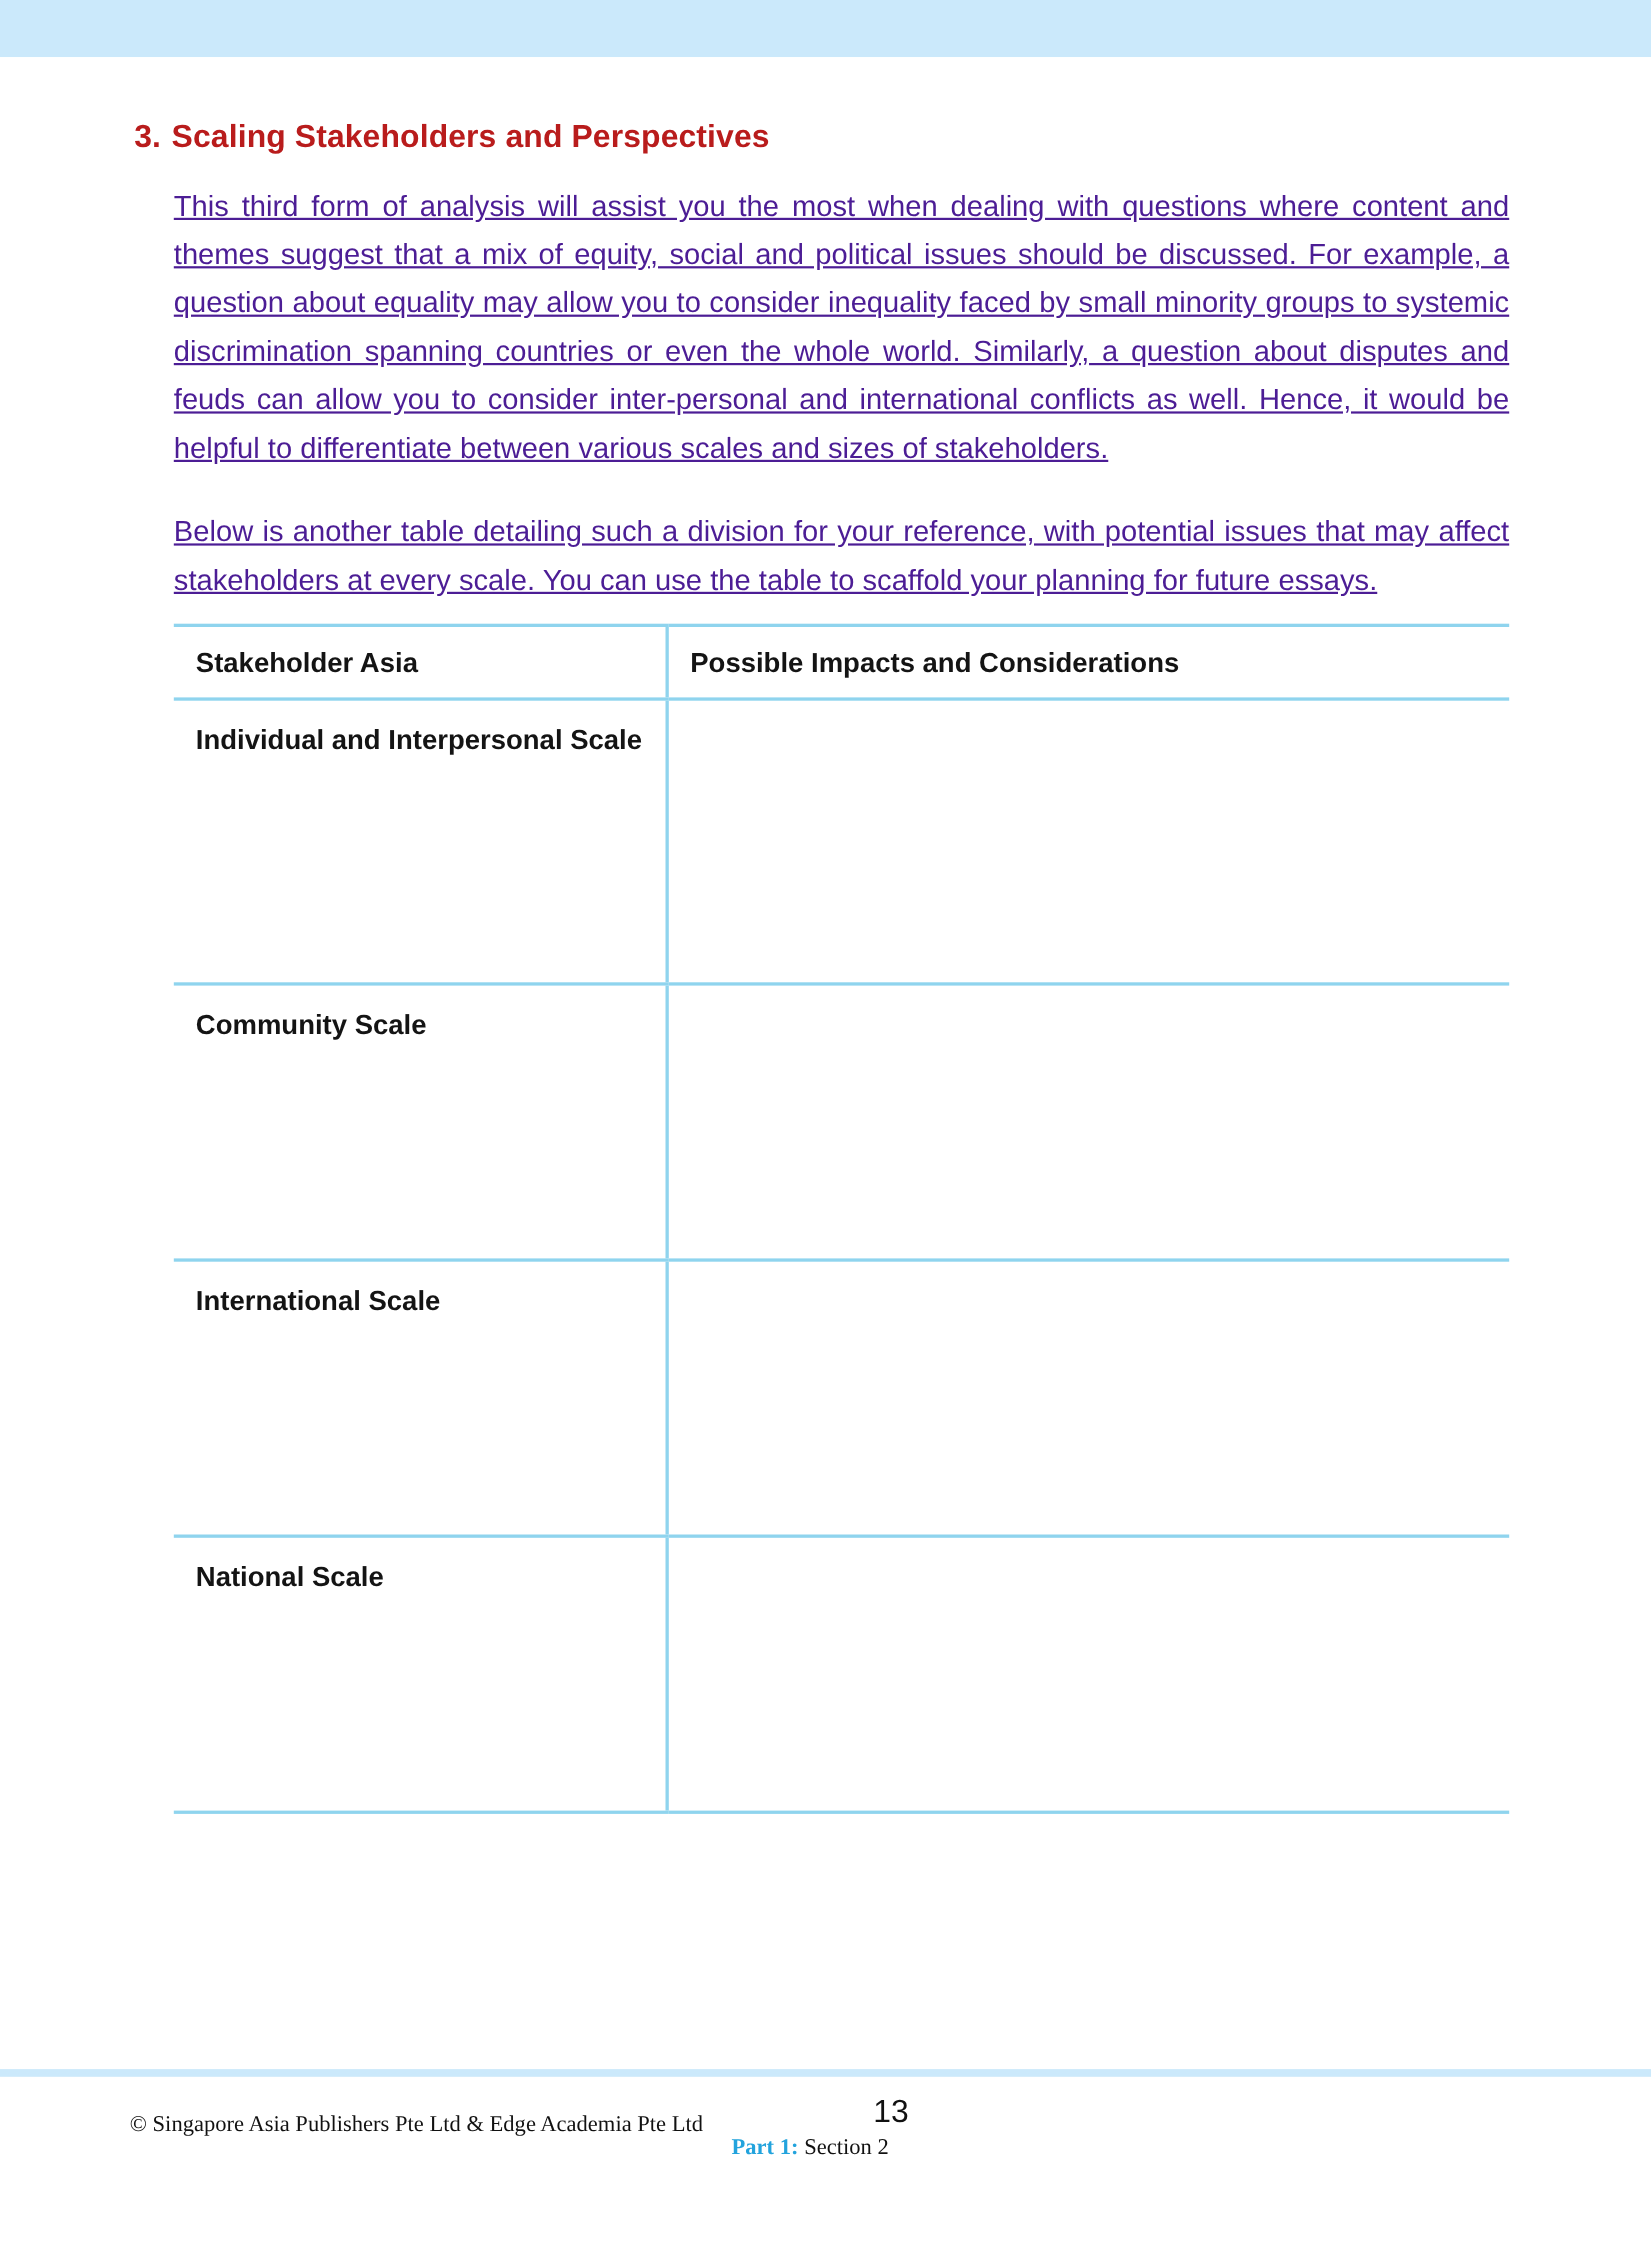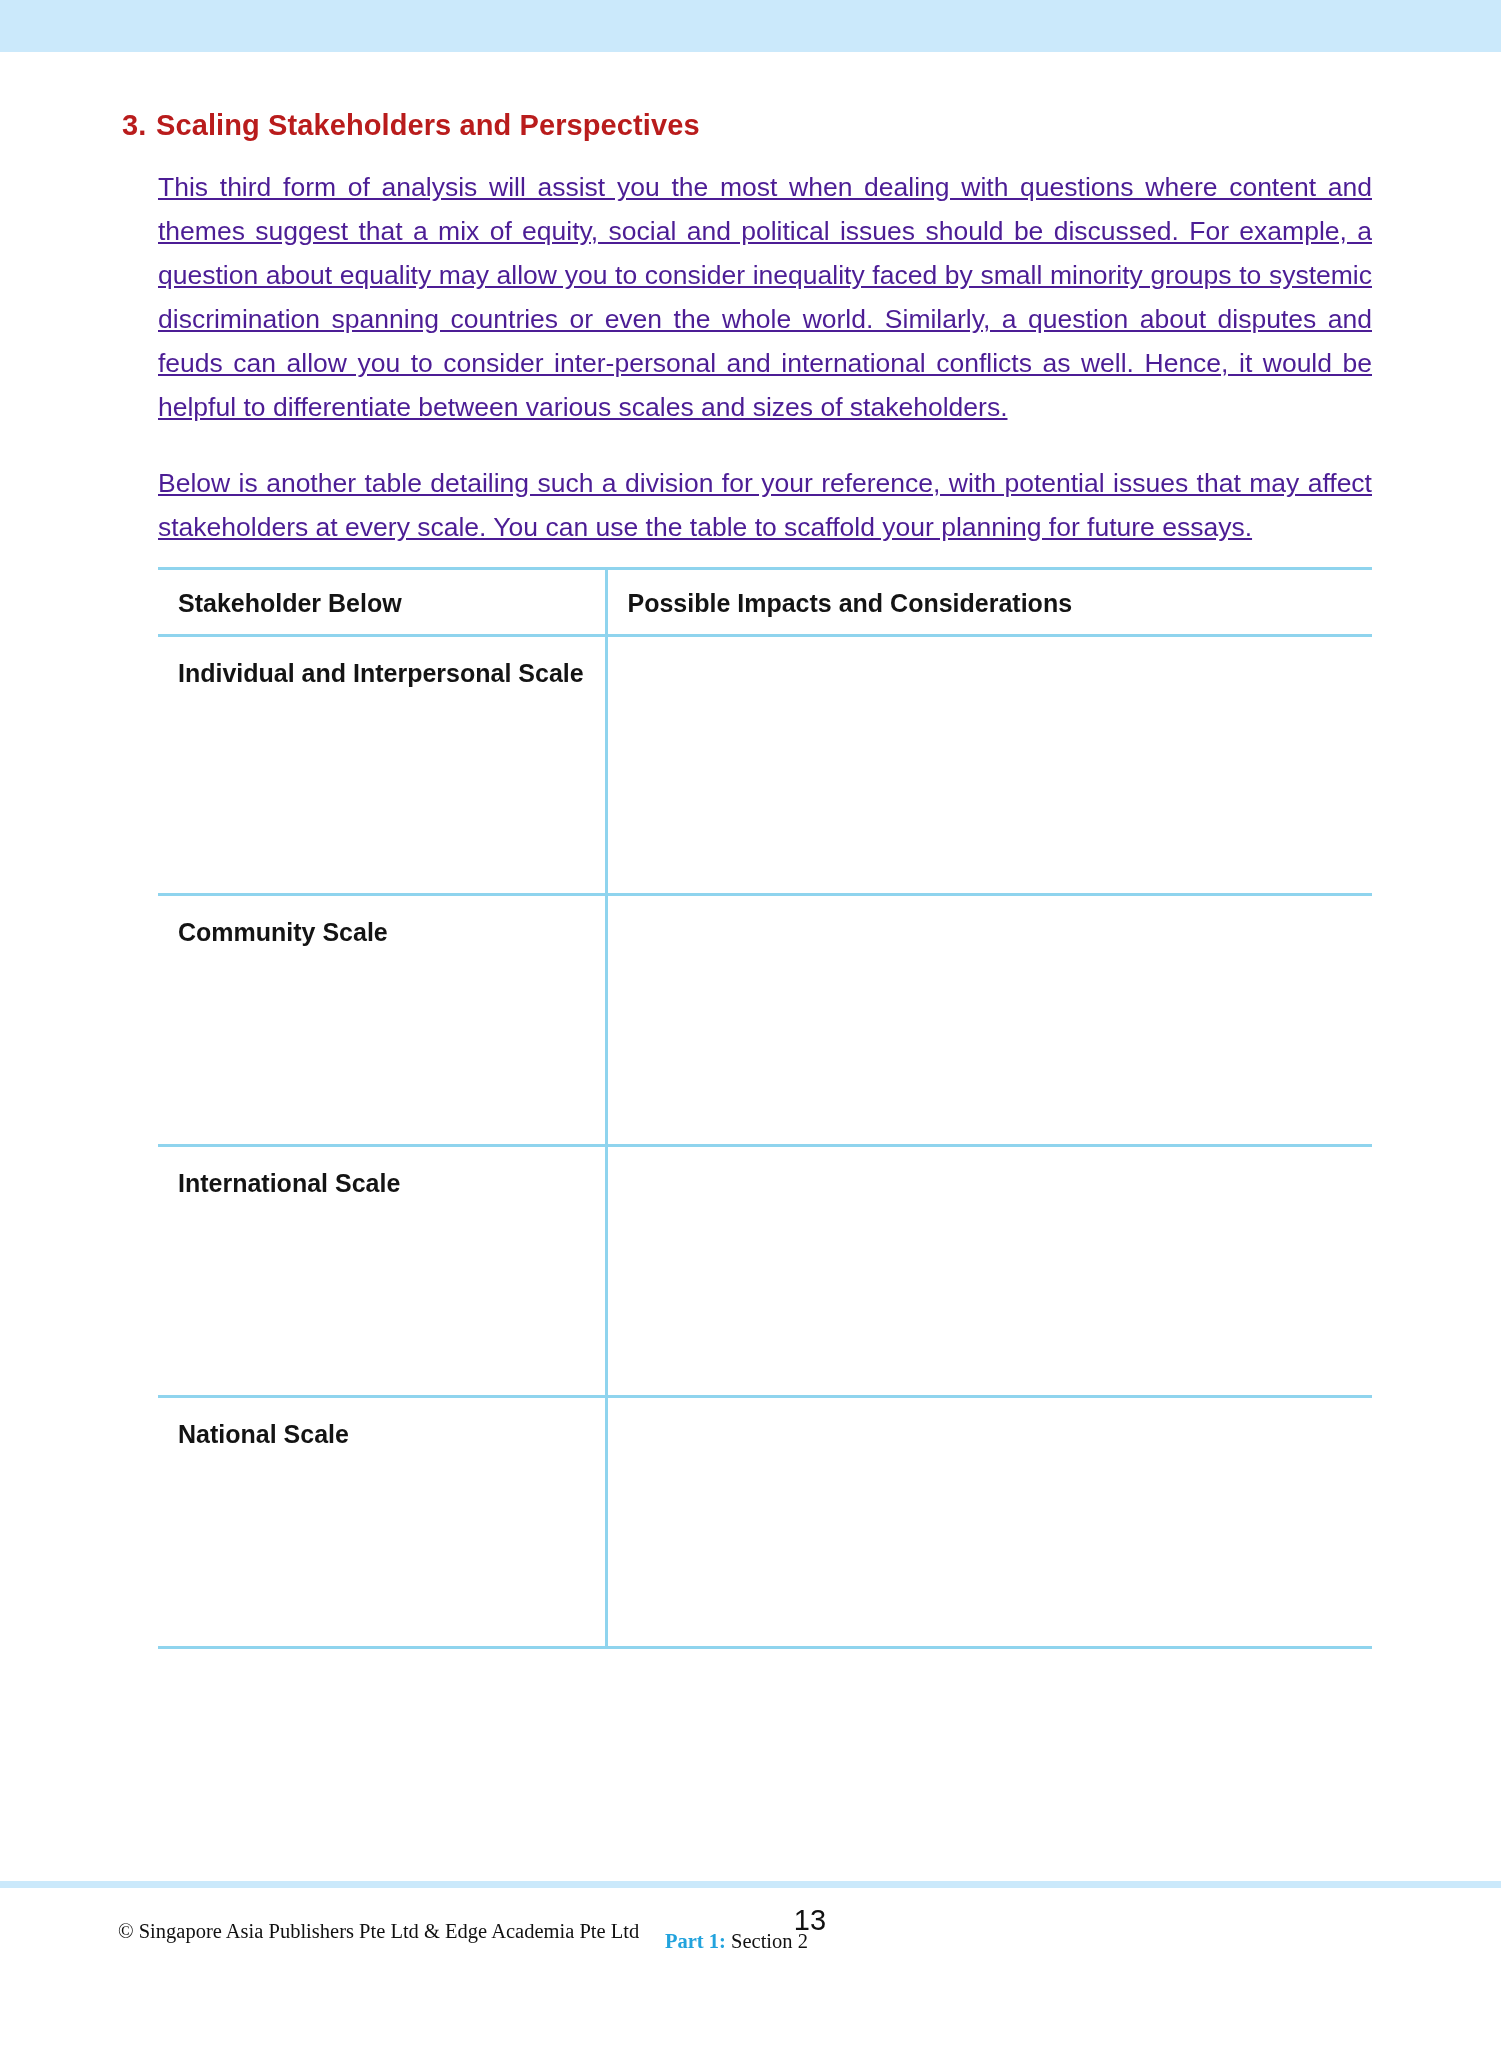--- a/index.html
+++ b/index.html
@@ -139,21 +139,21 @@
     text-align: center;
     font-family: Liberation Sans, sans-serif;
   }
   .page-number {
     font-size: 29px;
     color: #111111;
     line-height: 38px;
   }
   .footer-section {
     position: absolute;
-    top: 37px;
+    top: 48px;
     left: 665px;
     font-family: "Liberation Serif", serif;
     font-size: 20.5px;
     color: #111111;
     white-space: nowrap;
   }
   .footer-section .part {
     color: #22a3dd;
     font-weight: bold;
   }
@@ -174,21 +174,21 @@
 
   <p class="para last">Below is another table detailing such a division for your reference, with potential issues that may affect stakeholders at every scale. You can use the table to scaffold your planning for future essays.</p>
 
   <table class="scale-table">
     <colgroup>
       <col class="c1">
       <col class="c2">
     </colgroup>
     <thead>
       <tr>
-        <th class="col-left">Stakeholder Below</th>
+        <th class="col-left">Stakeholder Asia</th>
         <th class="col-right">Possible Impacts and Considerations</th>
       </tr>
     </thead>
     <tbody>
       <tr class="tall">
         <td class="col-left">Individual and Interpersonal Scale</td>
         <td class="col-right"></td>
       </tr>
       <tr>
         <td class="col-left">Community Scale</td>

